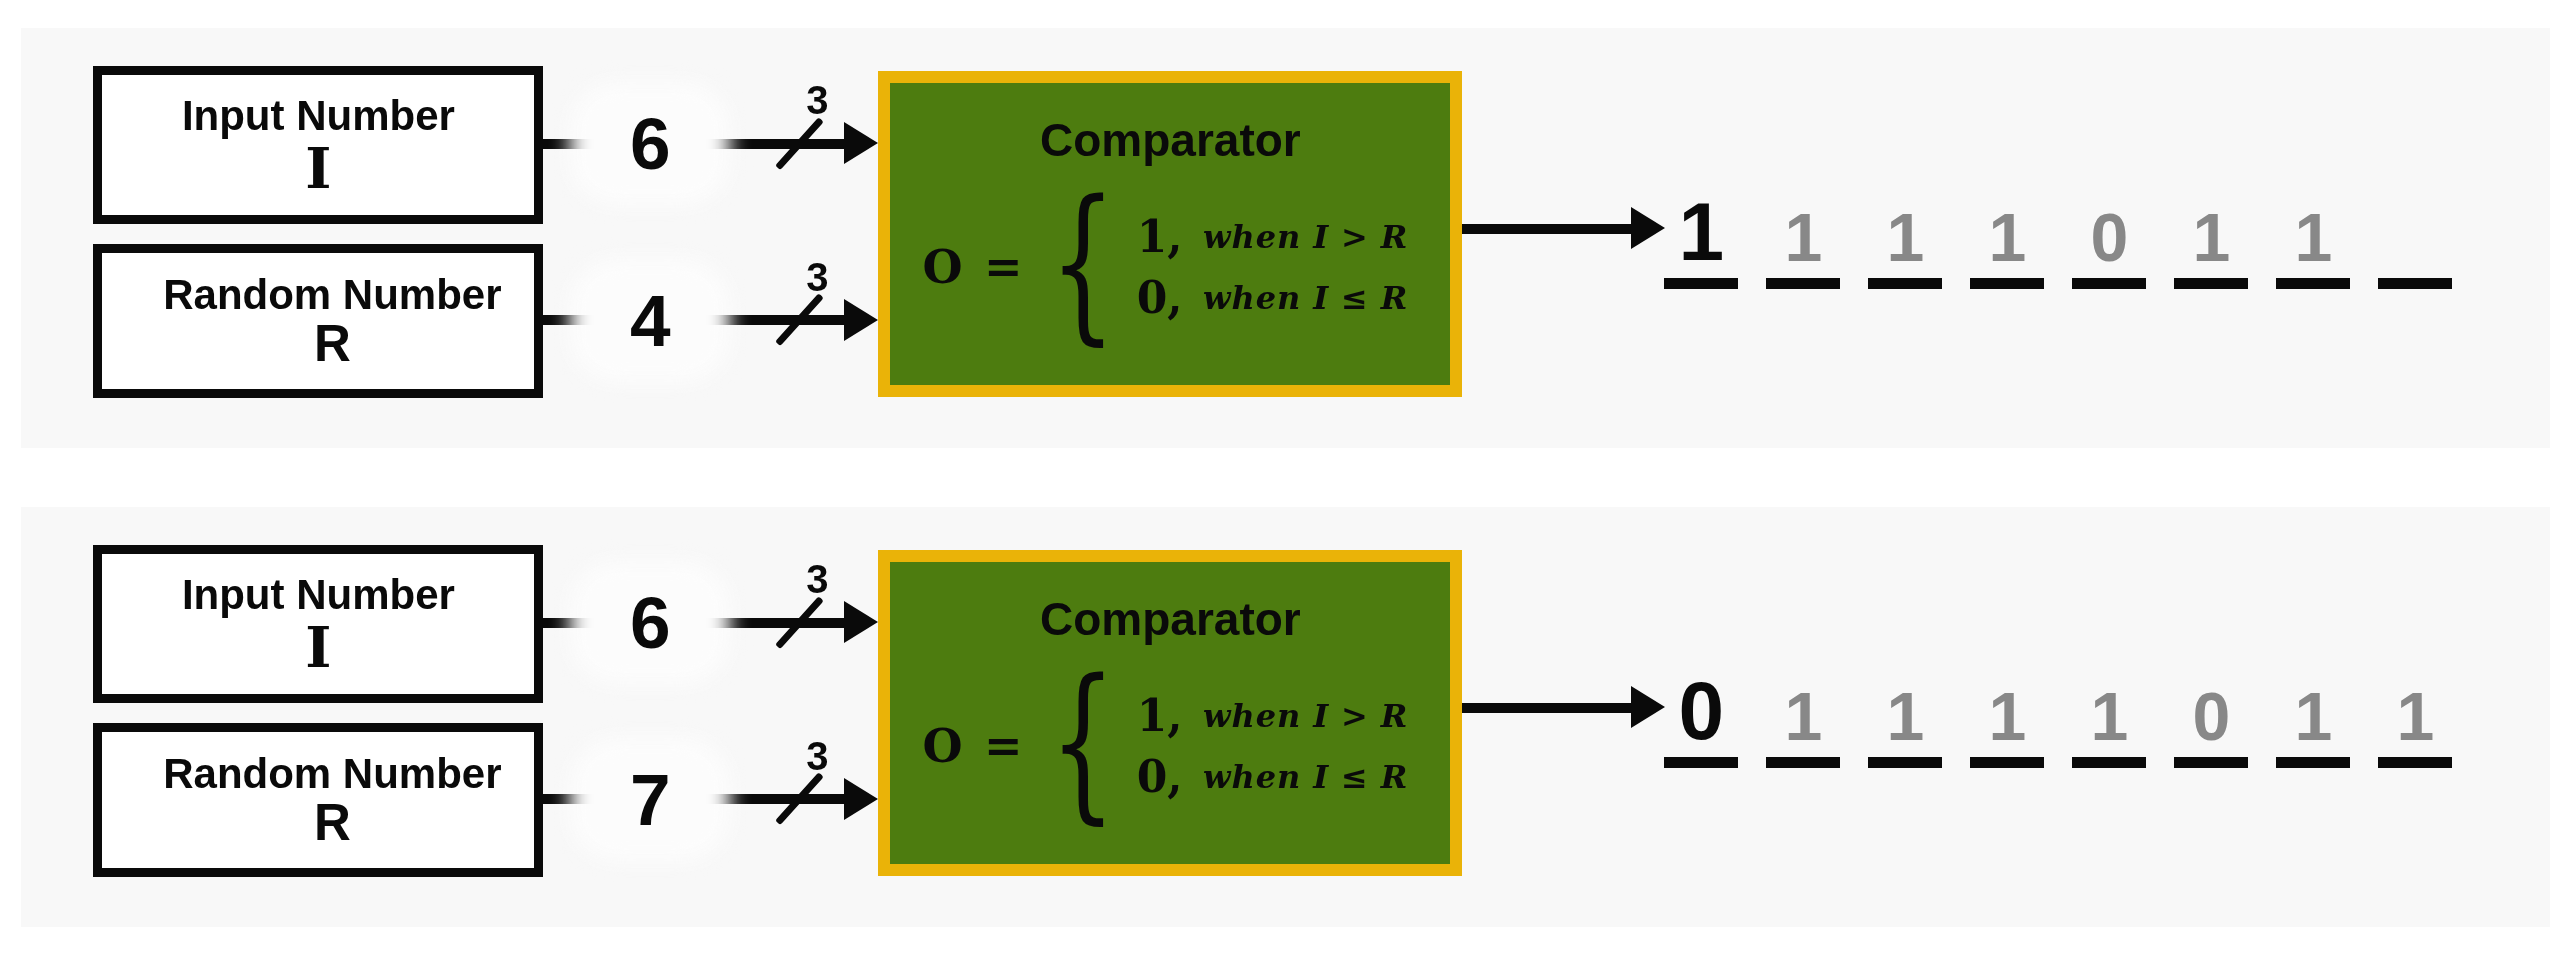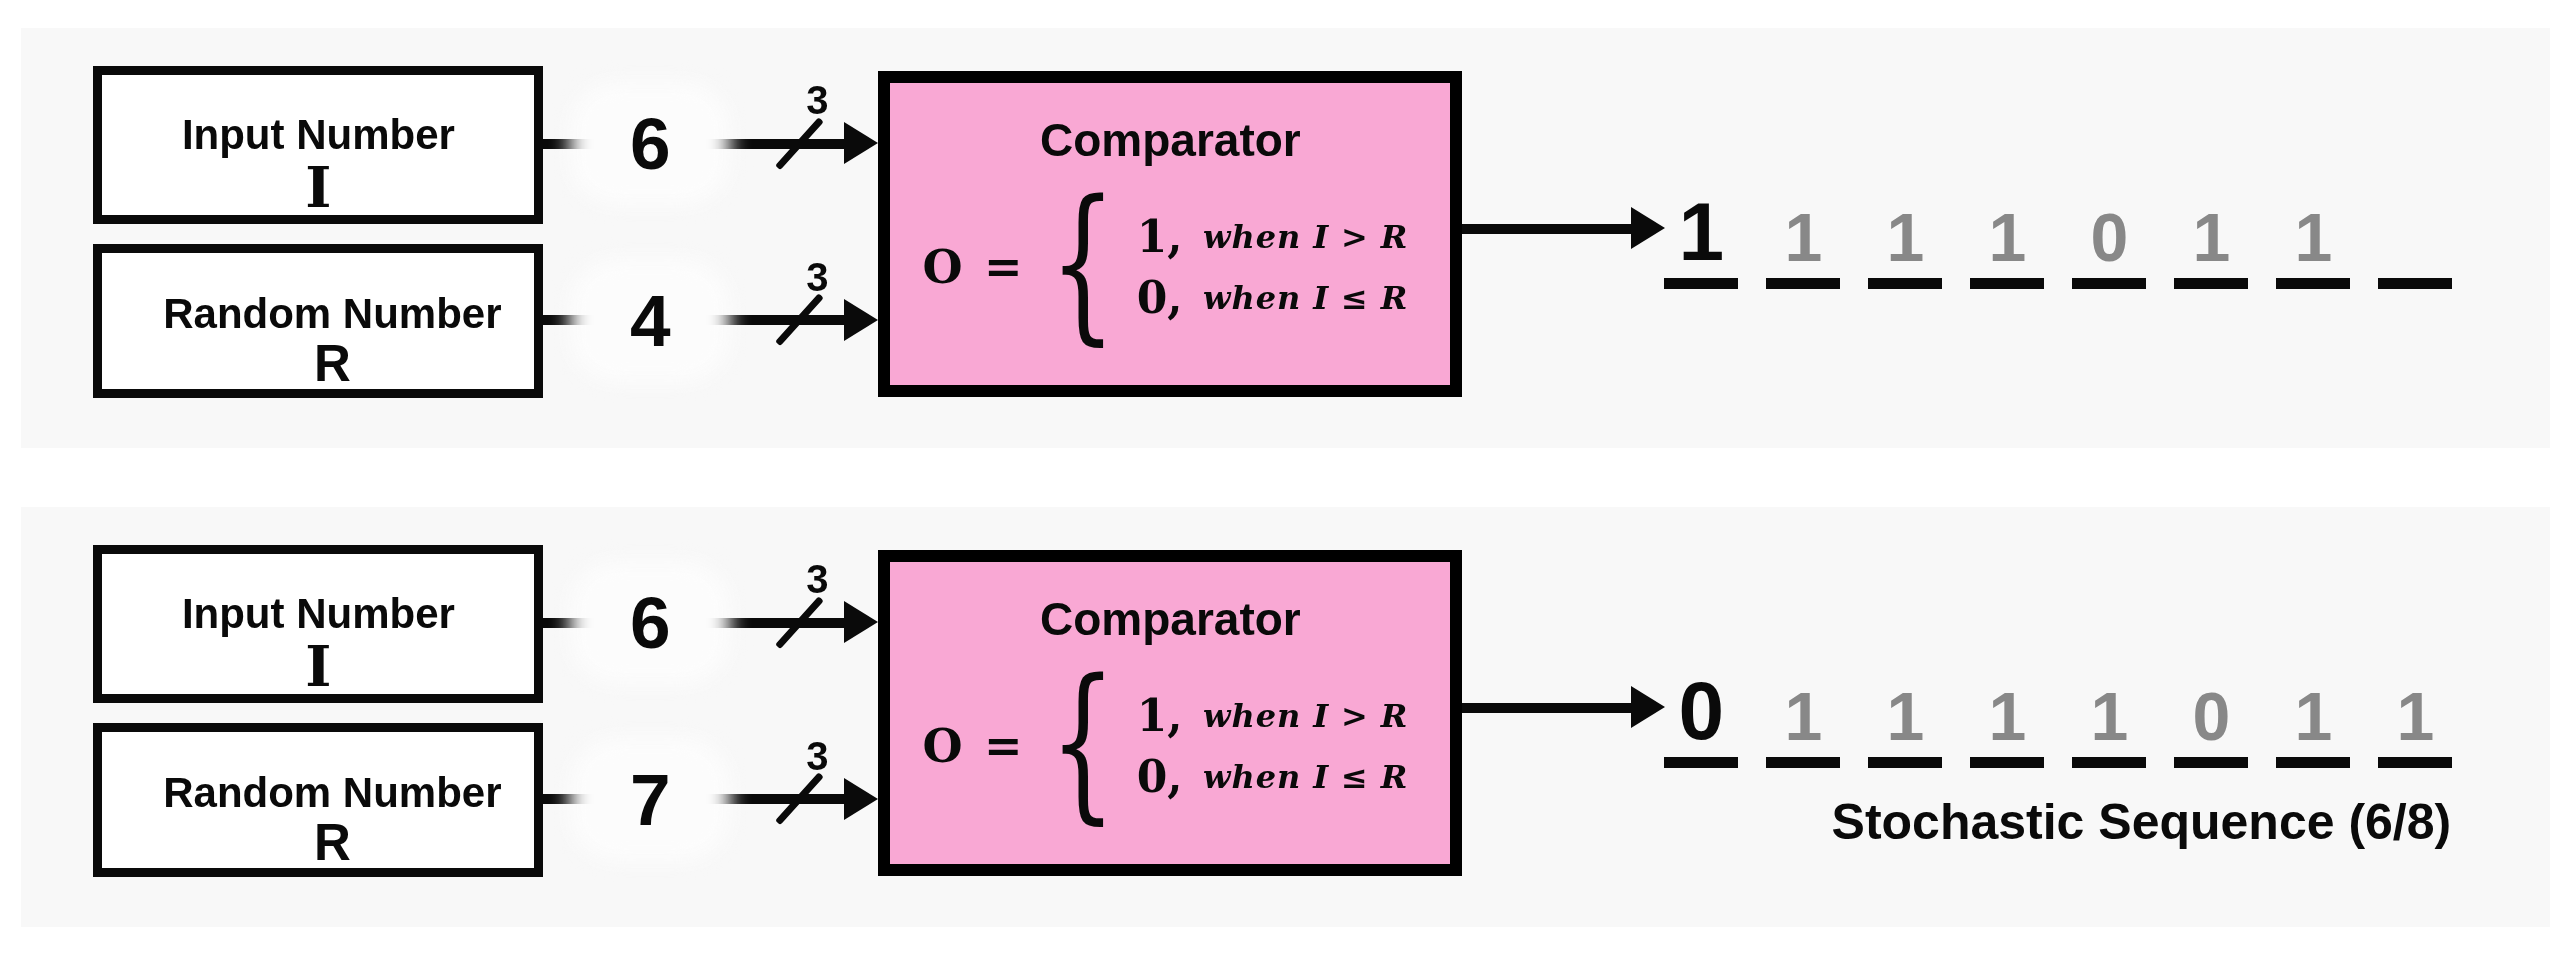--- a/index.html
+++ b/index.html
@@ -19,21 +19,21 @@
   .p1{ top:507px; }
 
   
   .iobox{
     position:absolute;
     left:72px; width:450px;
     background:#ffffff;
     border:9.3px solid #0a0a0a;
     box-sizing:border-box;
     display:flex; flex-direction:column;
-    align-items:center; justify-content:flex-end;
+    align-items:center; justify-content:center;
     gap:1.9px;
   }
   .box1{ top:38px;  height:158px; }
   .box2{ top:216px; height:154px;padding-left:28px; }
   .iobox-title{
     font-size:42px; font-weight:bold; color:#0a0a0a;
     line-height:1.05; white-space:nowrap;
   }
   .iobox-symbol{ color:#0a0a0a; line-height:1.0; }
   .sym-serif{ font-family:"DejaVu Serif", serif; font-size:56px; font-weight:bold; }
@@ -87,22 +87,22 @@
     font-size:40px; font-weight:bold; color:#0a0a0a;
   }
   .b1{ left:768px; top:51px;  }
   .b2{ left:768px; top:228px; }
 
   
   .comparator{
     position:absolute;
     left:857px; top:43px;
     width:584px; height:326px;
-    background:#f9a8d4;
-    border:12px solid #000000;
+    background:#4d7c0f;
+    border:12px solid #eab308;
     box-sizing:border-box;
   }
   .comp-title{
     position:absolute;
     left:0; right:0; top:30px;
     text-align:center;
     font-size:46px; font-weight:bold; color:#0a0a0a;
   }
   .formula{
     position:absolute;
@@ -332,15 +332,14 @@
     <div class="slot">
       <span class="digit">1</span>
       <div class="dash"></div>
     </div>
     <div class="slot">
       <span class="digit">1</span>
       <div class="dash"></div>
     </div>
   </div>
 
-  <div class="caption">Stochastic Sequence (6/8)</div>
 </section>
 
 
 </body></html>

